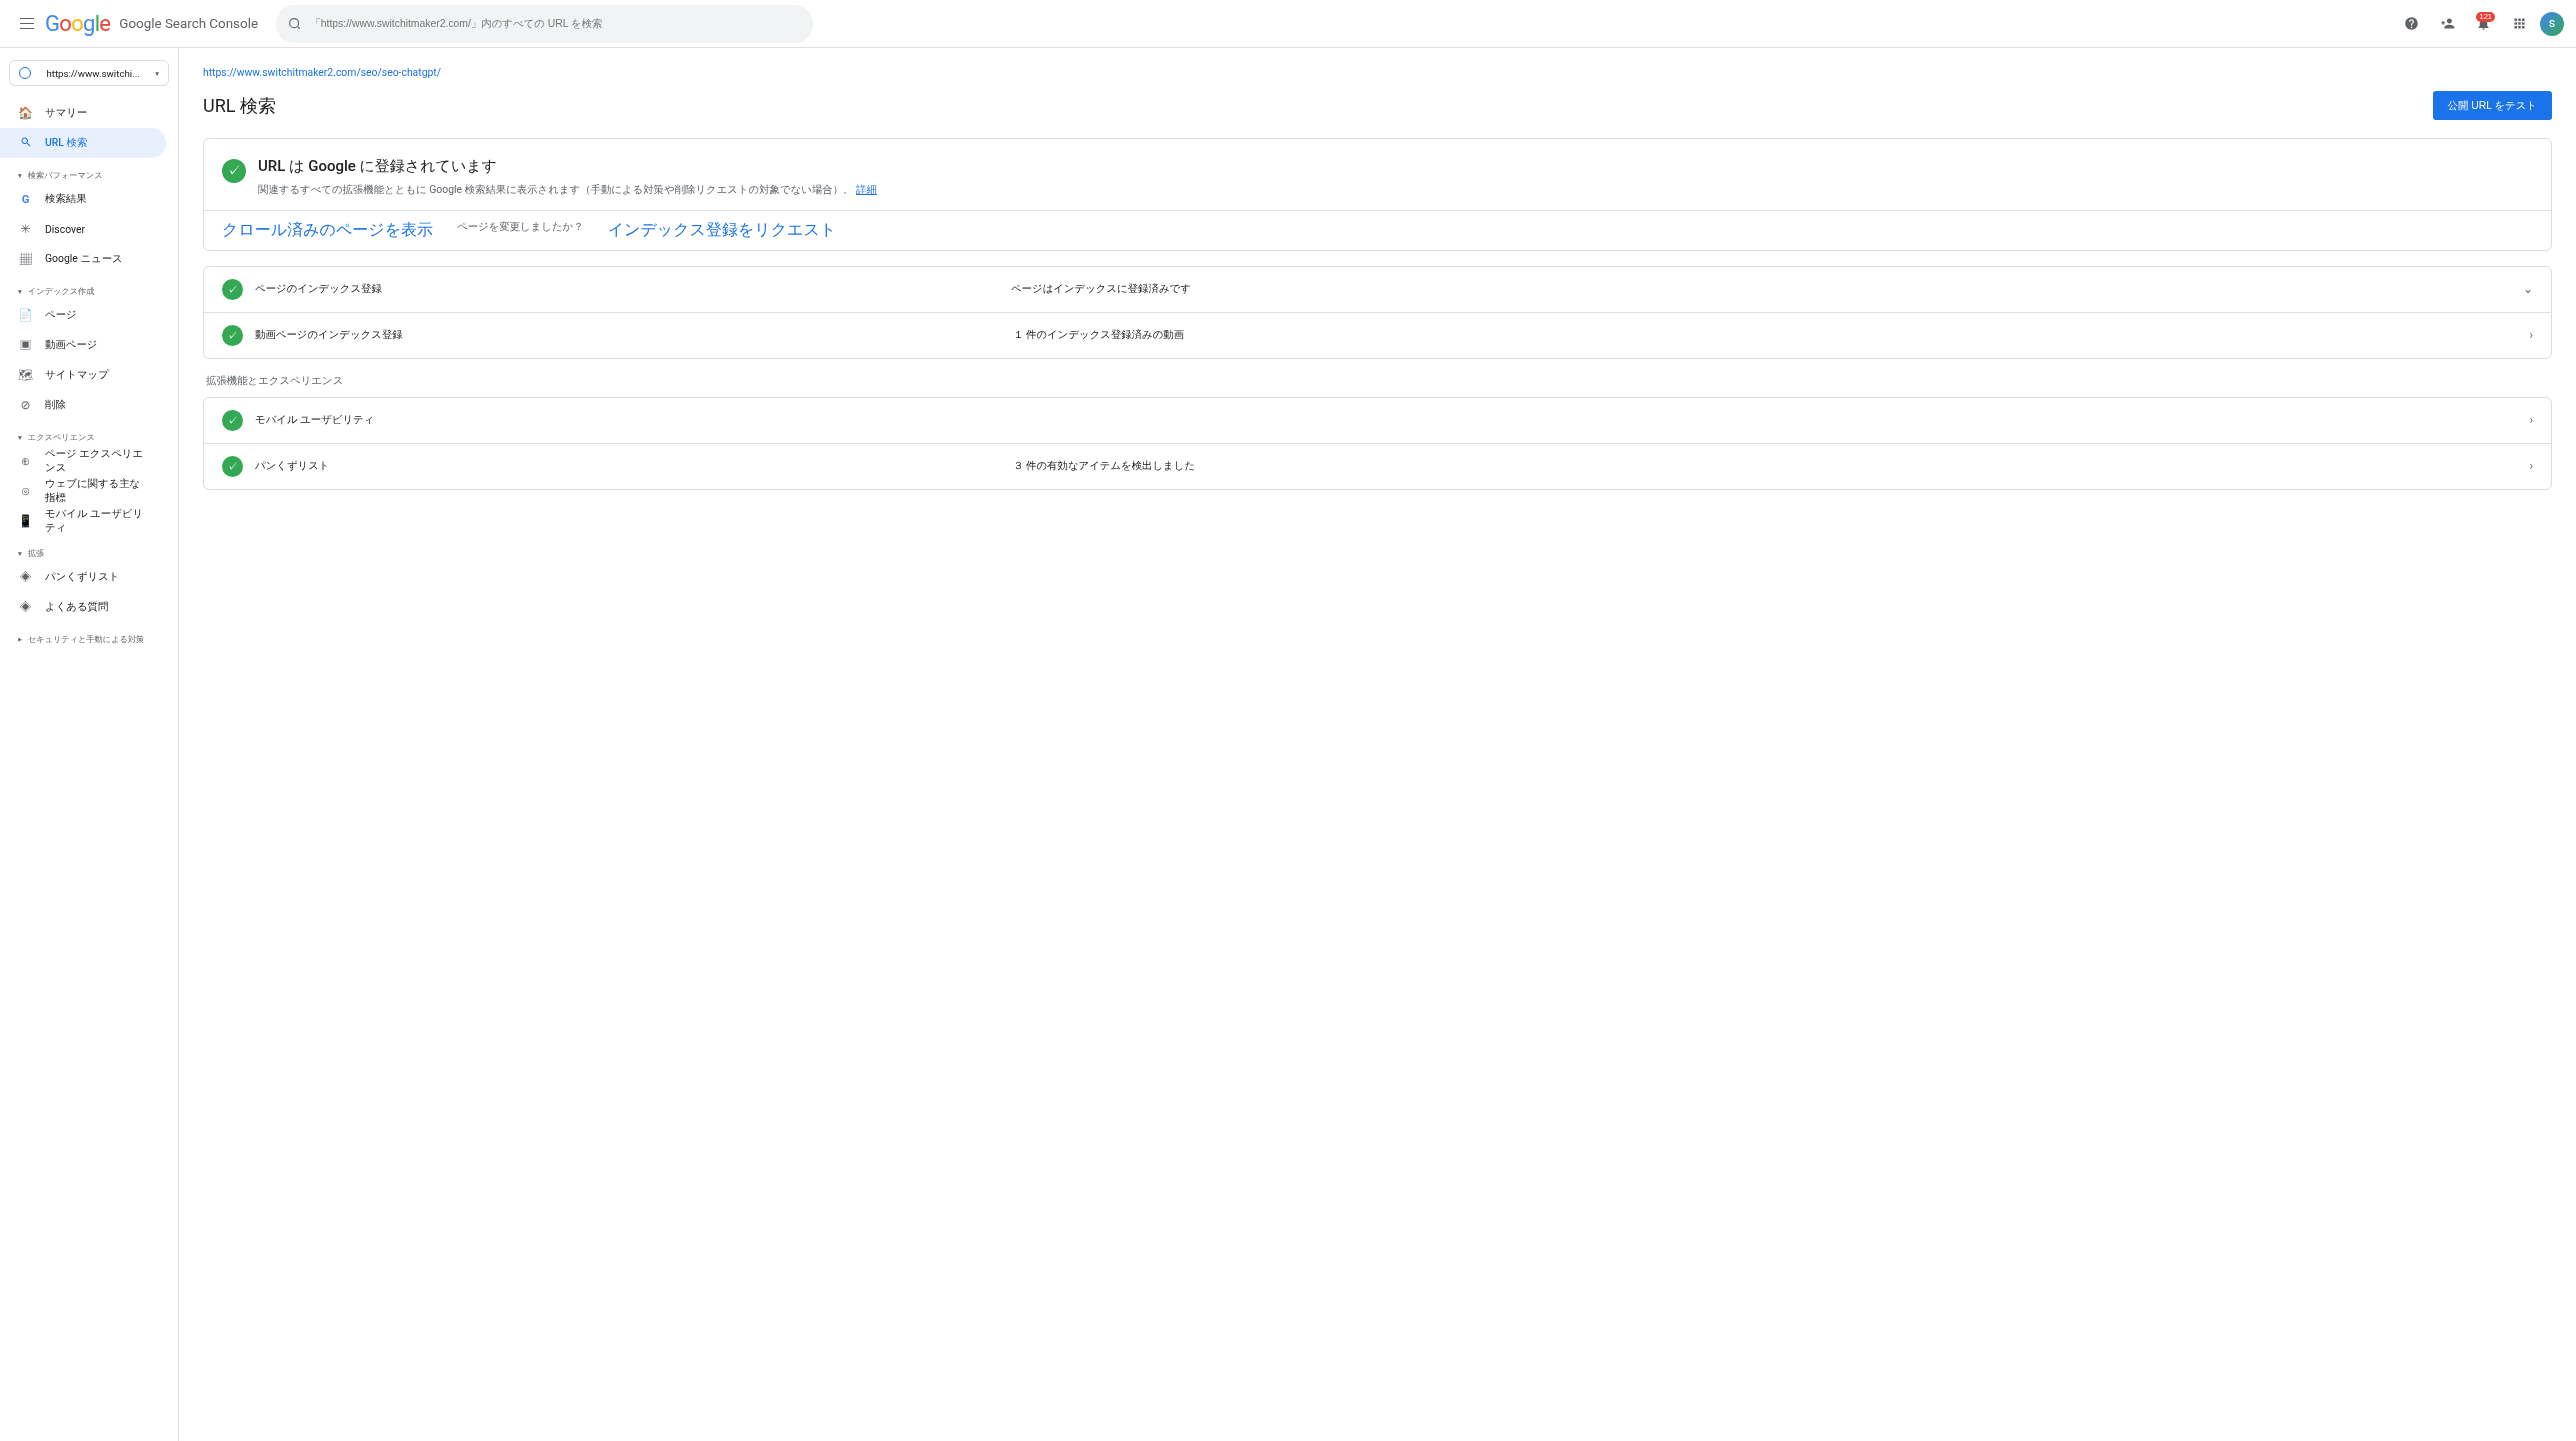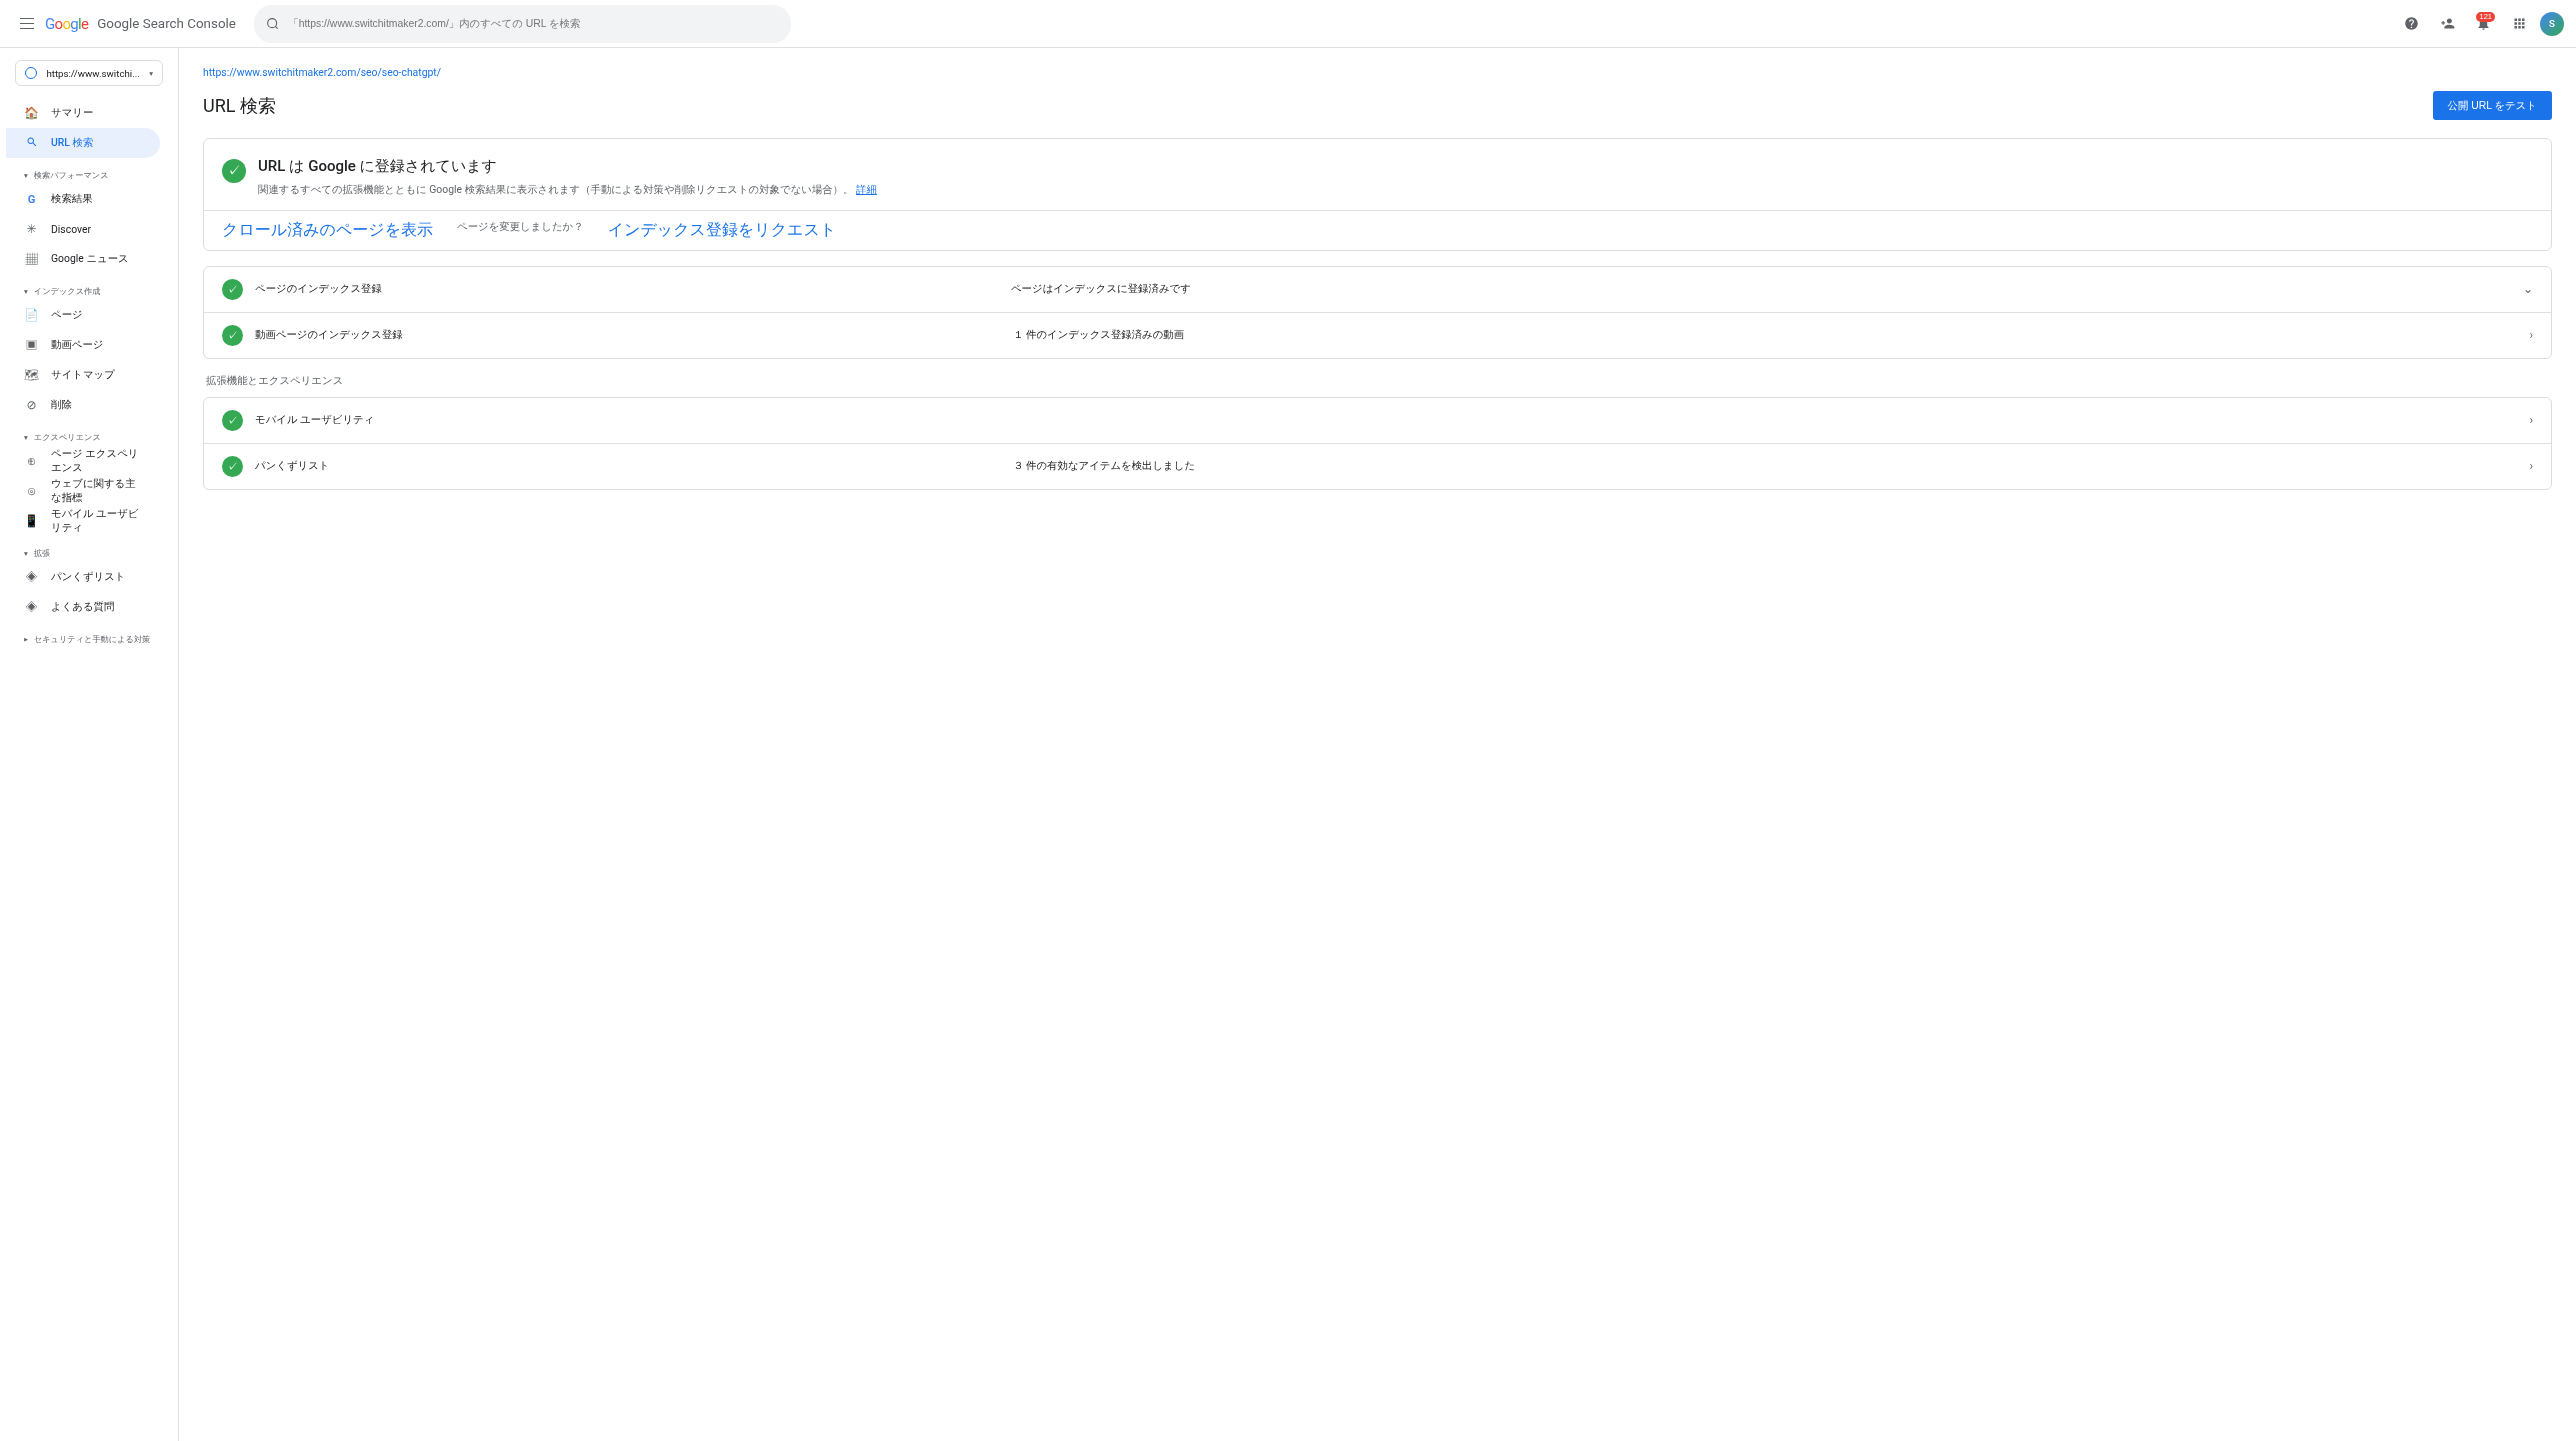--- a/index.html
+++ b/index.html
@@ -7,21 +7,21 @@
 
     
     .header {
       display: flex; align-items: center; height: 48px; padding: 0 12px;
       border-bottom: 0.7px solid #e0e0e0; background: #fff; position: fixed; top: 0; left: 0; right: 0; z-index: 100;
     }
     .header-menu-icon { width: 30px; height: 30px; display: flex; align-items: center; justify-content: center; cursor: pointer; border-radius: 50%; }
     .hamburger { display: flex; flex-direction: column; gap: 3.7px; }
     .hamburger span { display: block; width: 13.4px; height: 1.5px; background: #5f6368; }
     .logo-area { display: flex; align-items: center; gap: 6px; margin-left: 3px; }
-    .google-logo { font-size: 15px; font-weight: 400; letter-spacing: -0.7px; }
+    .google-logo { font-size: 22px; font-weight: 400; letter-spacing: -0.7px; }
     .google-logo .g-blue { color: #4285f4; }
     .google-logo .g-red { color: #ea4335; }
     .google-logo .g-yellow { color: #fbbc05; }
     .google-logo .g-green { color: #34a853; }
     .app-title { font-size: 13.4px; color: #5f6368; font-weight: 400; margin-left: 3px; }
 
     .search-bar {
       flex: 1; max-width: 537px; margin: 0 18px;
       background: #f1f3f4; border-radius: 18px; padding: 0 12px; height: 38px;
       display: flex; align-items: center; gap: 9px;
@@ -33,21 +33,21 @@
 
     .header-actions { margin-left: auto; display: flex; align-items: center; gap: 6px; }
     .icon-btn { width: 30px; height: 30px; border-radius: 50%; display: flex; align-items: center; justify-content: center; cursor: pointer; border: none; background: transparent; position: relative; }
     .notification-badge { position: absolute; top: 3px; right: 3px; background: #ea4335; color: #fff; font-size: 7.5px; border-radius: 7.5px; padding: 0.7px 3px; min-width: 13.4px; text-align: center; font-weight: 500; }
     .avatar { width: 24px; height: 24px; border-radius: 50%; background: linear-gradient(135deg, #4285f4, #34a853); display: flex; align-items: center; justify-content: center; color: #fff; font-size: 9.7px; font-weight: 500; }
 
     
     .main-layout { display: flex; margin-top: 48px; height: calc(100vh - 48px); }
 
     
-    .sidebar { width: 179px; flex-shrink: 0; border-right: 0.7px solid #e0e0e0; overflow-y: auto; padding: 6px 6px; background: #fff; }
+    .sidebar { width: 179px; flex-shrink: 0; border-right: 0.7px solid #e0e0e0; overflow-y: auto; padding: 6px 0; background: #fff; }
     .sidebar-url-selector {
       margin: 6px 9px 12px; border: 0.7px solid #dadce0; border-radius: 6px;
       padding: 6px 9px; display: flex; align-items: center; justify-content: space-between; cursor: pointer; font-size: 9.7px; color: #202124;
     }
     .sidebar-url-selector .url-text { overflow: hidden; text-overflow: ellipsis; white-space: nowrap; max-width: 112px; }
     .sidebar-url-icon { width: 12px; height: 12px; border-radius: 50%; border: 1.5px solid #1a73e8; display: inline-block; flex-shrink: 0; }
     .chevron-down { font-size: 7.5px; color: #5f6368; }
 
     .nav-item {
       display: flex; align-items: center; gap: 12px; padding: 0 18px; height: 30px; cursor: pointer; border-radius: 0 15px 15px 0; margin-right: 12px; font-size: 10.4px; color: #202124;

